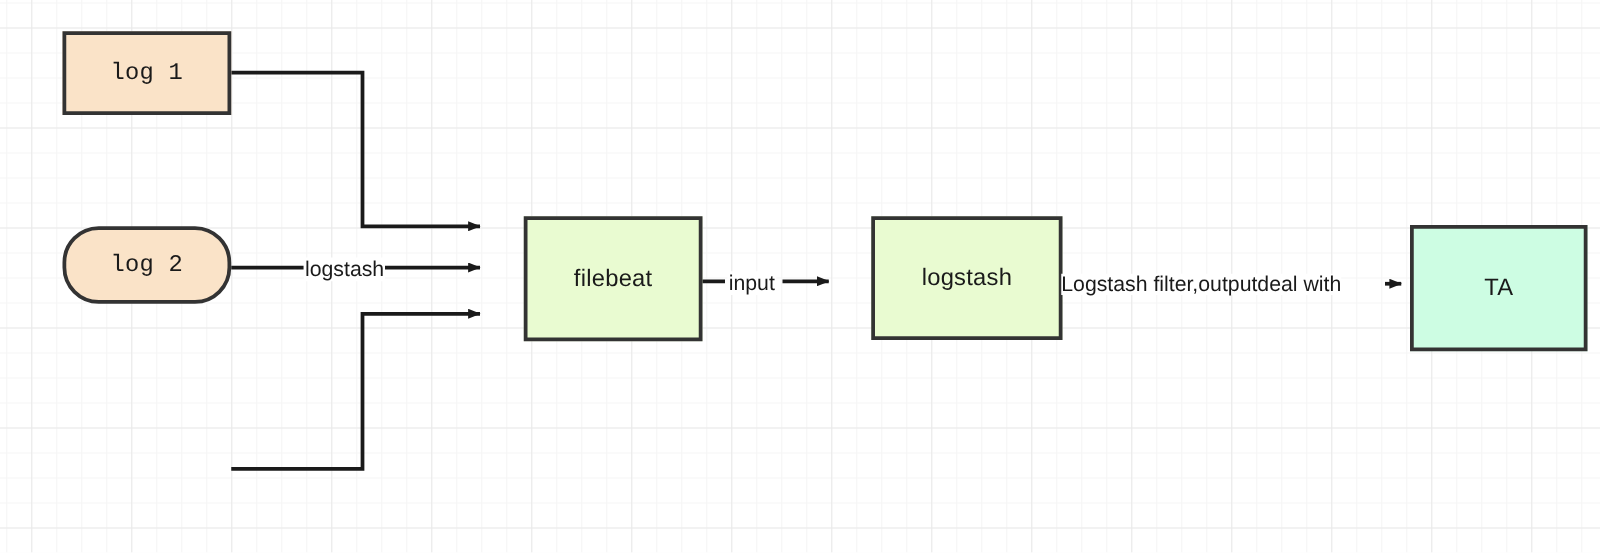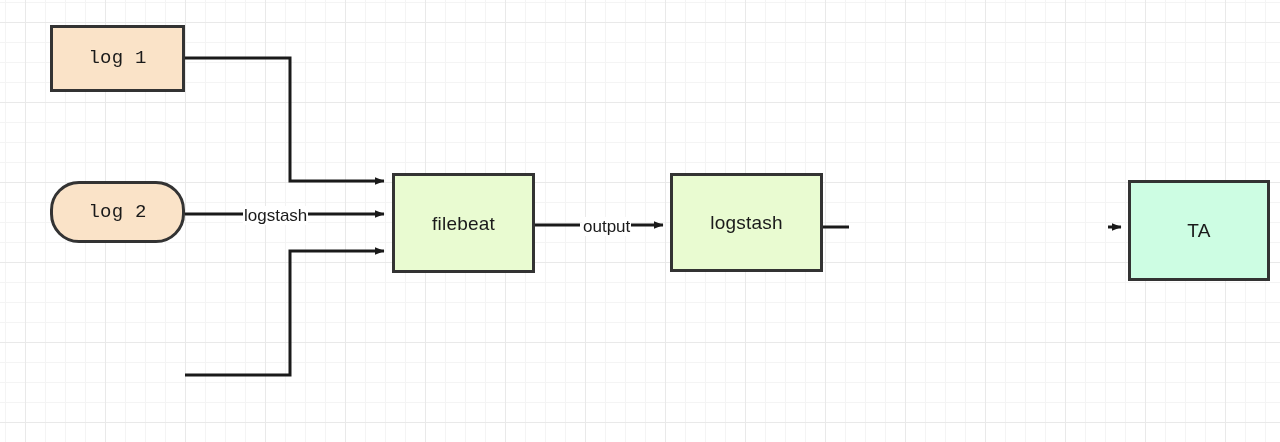--- a/index.html
+++ b/index.html
@@ -47,21 +47,21 @@
     border: 3px solid #333333;
     display: flex;
     align-items: center;
     justify-content: center;
     color: #1a1a1a;
     font-size: 19px;
     line-height: 1;
     letter-spacing: 0.2px;
   }
   .node-box.peach  { background: #fae3c8; font-family: Liberation Mono, monospace; }
-  .node-box.lime   { background: #e9fbd1; }
+  .node-box.lime   { background: #e9fbd1; margin-left: 27px; }
   .node-box.mint   { background: #cdfde3; }
 
   .edge-label {
     position: absolute;
     color: #1a1a1a;
     font-size: 17px;
     line-height: 1;
     white-space: nowrap;
     background: #ffffff;
     padding: 1px 1px;
@@ -118,16 +118,20 @@
   <div class="node-box lime" style="left:670px; top:173px; width:153px; height:99px;">
     <span>logstash</span>
   </div>
 
   <div class="node-box mint" style="left:1128px; top:180px; width:142px; height:101px;">
     <span>TA</span>
   </div>
 
   <div class="edge-label" style="left:243px; top:206px;">logstash</div>
 
-  <div class="edge-label" style="left:582px; top:217px;">output</div>
+  <div class="edge-label" style="left:582px; top:217px;">input</div>
 
+  <div class="lbl-row" style="left:849px; top:219px;">
+    <span>Logstash filter,output</span>
+    <span class="narrow">deal with</span>
+  </div>
 
 </div>
 
 </body></html>

